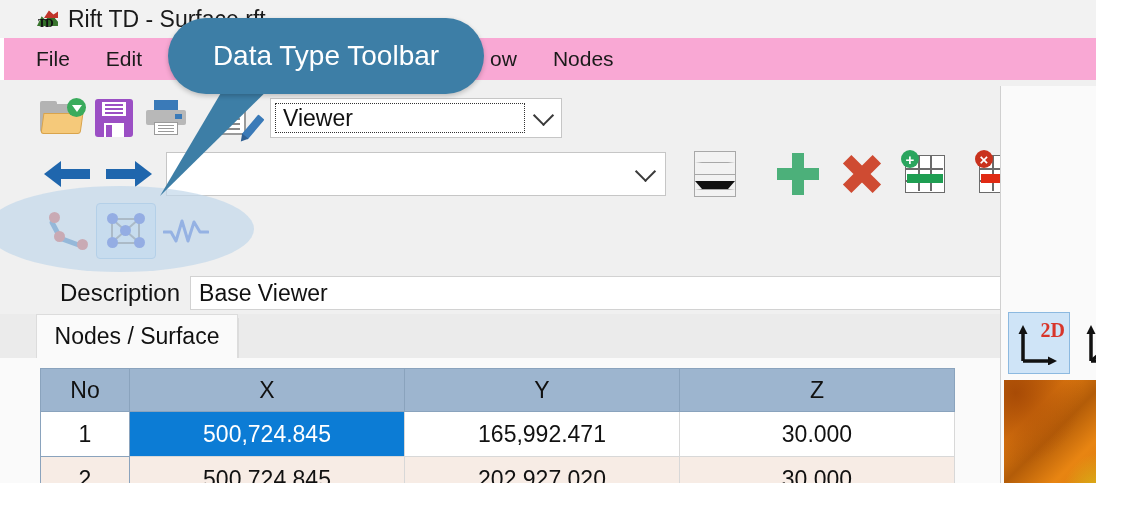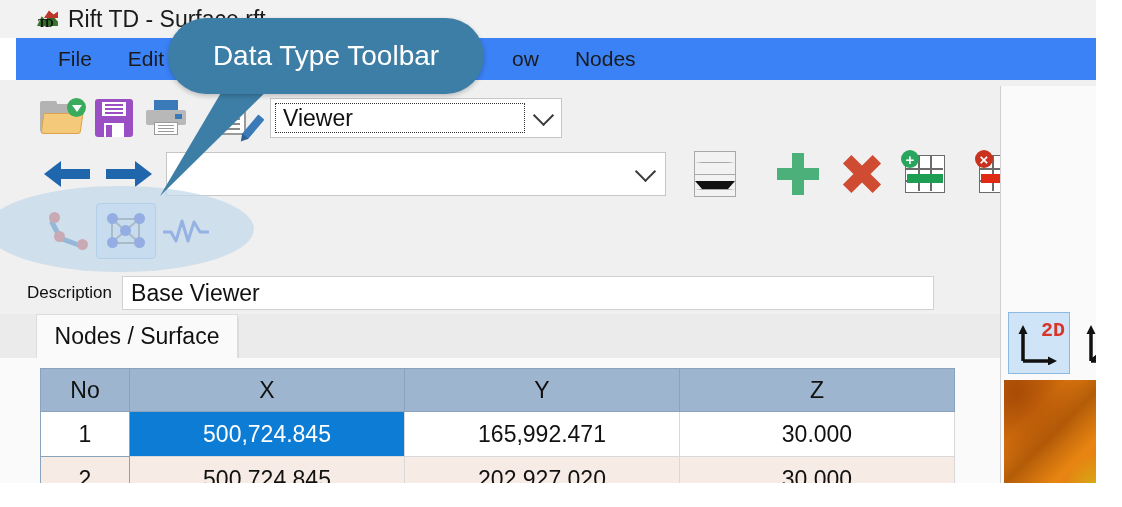--- a/index.html
+++ b/index.html
@@ -66,27 +66,27 @@
   }
   .title-text {
     font-size: 23px;
     color: #1a1a1a;
     white-space: nowrap;
   }
 
   
   .menubar {
     position: absolute;
-    left: 16px; top: 38px;
+    left: 4px; top: 38px;
     width: 1103px;
     height: 42px;
-    background: #3b82f6;
+    background: #f9a8d4;
     display: flex;
     align-items: center;
-    padding-left: 42px;
+    padding-left: 32px;
     box-sizing: border-box;
   }
   .menu-item {
     font-size: 21px;
     color: #1a1a1a;
     margin-right: 36px;
     white-space: nowrap;
     cursor: default;
   }
 
@@ -316,21 +316,21 @@
   }
 
   
   .desc-row {
     position:absolute; left:0; top:272px;
     width:1103px; height:42px;
     background:#f0f0f0;
     display:flex; align-items:center;
   }
   .desc-label{
-    font-size:17px;color:#111;margin-left:27px;margin-right:10px;white-space:nowrap;
+    font-size:24px;color:#111;margin-left:60px;margin-right:10px;white-space:nowrap;
   }
   .desc-input{
     width:812px;height:34px;background:#fff;border:1px solid #d2d2d2;box-sizing:border-box;
     display:flex;align-items:center;font-size:23px;color:#111;padding-left:8px;
   }
 
   
   .tabstrip{
     position:absolute;left:0;top:314px;width:1103px;height:44px;
     background:#ebebeb;
@@ -389,21 +389,21 @@
   .view-btns{
     position:absolute;left:1008px;top:312px;display:flex;gap:6px;
   }
   .vbtn{
     width:62px;height:62px;display:flex;align-items:center;justify-content:center;position:relative;
   }
   .vbtn.sel{background:#cfe4f7;border:1px solid #8cb9e0;box-sizing:border-box;}
   .axes{width:44px;height:44px;position:relative;}
   .axes .lbl{
     position:absolute;right:-2px;top:-4px;font-size:20px;font-weight:bold;color:#d8352a;
-    font-family:Liberation Mono, monospace;
+    font-family:Liberation Serif, serif;
   }
   .panel-divider{
     position:absolute;left:1000px;top:86px;width:1px;height:420px;background:#d0d0d0;
   }
   .right-panel-bg{
     position:absolute;left:1001px;top:86px;width:121px;height:421px;background:#fafafa;
   }
   .terrain{
     position:absolute;left:1004px;top:380px;width:118px;height:127px;
     background:

